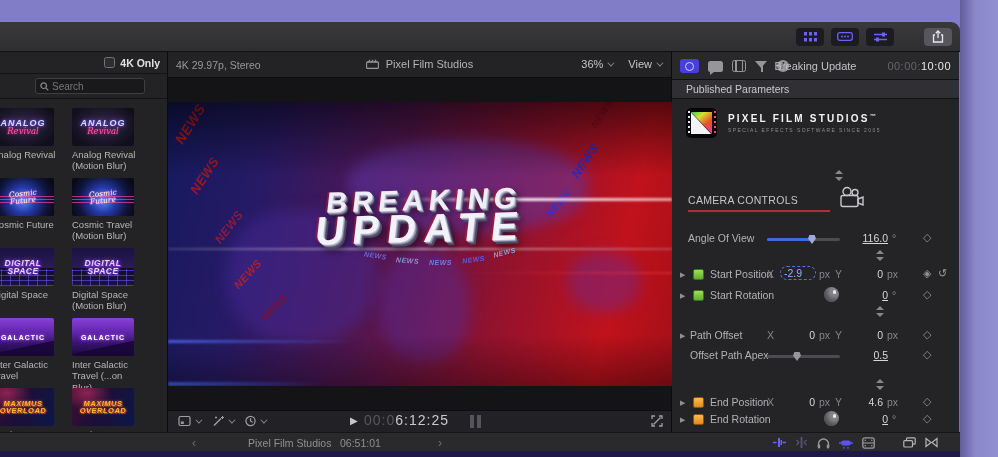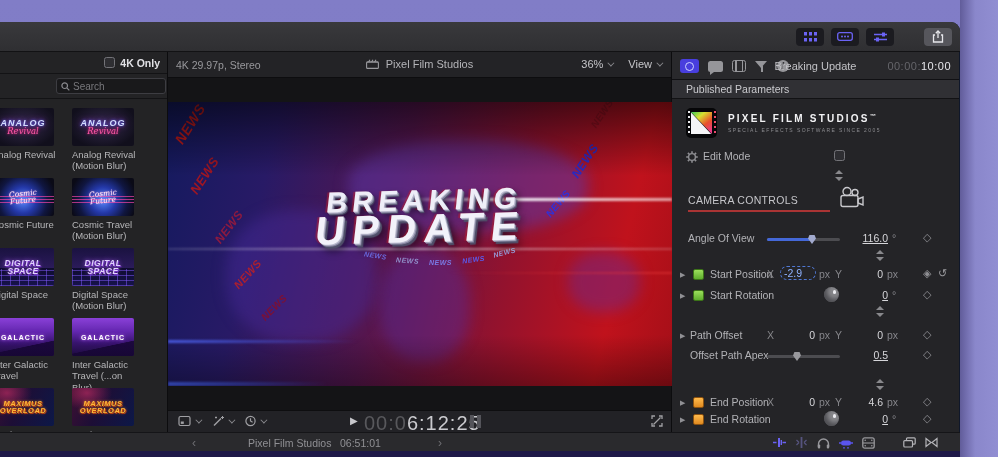--- a/index.html
+++ b/index.html
@@ -8,21 +8,21 @@
     font-family:"Liberation Sans", sans-serif;
     background:linear-gradient(180deg,#817dc7 0%,#7d79c1 100%);
     position:relative; font-size:11px; color:#c8c8cc;
     -webkit-font-smoothing:antialiased;
   }
   .desk-right { position:absolute; left:960px; top:0; width:38px; height:457px;
     background:linear-gradient(90deg,#615c9a 0%,#8a87cb 40%,#918ed2 100%); }
   .desk-bottom { position:absolute; left:0; top:451px; width:960px; height:6px; background:#1e1848; }
 
   .window { position:absolute; left:0; top:22px; width:960px; height:429px;
-    background:#0f172a; border-top-right-radius:9px; overflow:hidden; }
+    background:#3b82f6; border-top-right-radius:9px; overflow:hidden; }
 
   
   .titlebar { height:30px; background:linear-gradient(#39393c,#2f2f32);
     border-bottom:1px solid #121214; display:flex; align-items:center;
     justify-content:flex-end; padding-right:8px; }
   .tb-btn { width:28px; height:18px; background:#1b1b20; border-radius:4px;
     display:flex; align-items:center; justify-content:center; margin-left:7px; }
   .tb-btn.share { background:#56565c; margin-left:30px; }
 
   
@@ -30,21 +30,21 @@
   .browser { width:168px; background:#232325; border-right:1px solid #0c0c0e; position:relative; overflow:hidden; }
   .viewer  { width:504px; background:#141416; position:relative; border-right:1px solid #0c0c0e; }
   .inspector { width:287px; background:#242427; position:relative; overflow:hidden; }
 
   
   .b-row1 { height:22px; border-bottom:1px solid #131315; display:flex; align-items:center;
     justify-content:flex-end; padding-right:7px; }
   .cbox { width:11px; height:11px; border:1px solid #737378; border-radius:2.5px; background:#2e2e32; }
   .fourk { margin-left:5px; font-size:10.5px; font-weight:bold; color:#e2e2e6; }
   .b-row2 { height:25px; border-bottom:1px solid #131315; display:flex; align-items:center;
-    justify-content:flex-end; padding-right:1px; }
+    justify-content:flex-end; padding-right:22px; }
   .search { width:110px; height:16px; background:#19191b; border:1px solid #3d3d42; border-radius:3px;
     display:flex; align-items:center; padding:0 4px; gap:3px; }
   .search input { background:transparent; border:0; outline:0; color:#9a9a9e; font-size:10px;
     width:86px; font-family:"Liberation Sans",sans-serif; }
   .search input::placeholder { color:#78787c; }
 
   .thumb-grid { position:absolute; left:-8px; top:56px; width:176px;
     display:grid; grid-template-columns:80px 80px; grid-auto-rows:70px; }
   .thumb-cell { width:64px; }
   .thumb { width:62px; height:38px; border-radius:2px; position:relative; overflow:hidden;
@@ -100,21 +100,21 @@
   .t1 { font-size:29px; font-weight:900; letter-spacing:5px; color:#eeeef8; line-height:1;
     text-shadow:1px 1px 0 #b8b8cc,2px 2px 0 #84849e,3px 3px 1px #50506a,5px 5px 7px rgba(0,0,0,.7),-2px 0 1px rgba(205,30,45,.5); }
   .t2 { font-size:40px; font-weight:900; letter-spacing:8px; margin-top:-7px; color:#f2f2fa; line-height:1;
     text-shadow:1px 1px 0 #b8b8cc,2px 2px 0 #84849e,4px 4px 1px #50506a,6px 6px 8px rgba(0,0,0,.7),-2px 0 1px rgba(205,30,45,.5); }
 
   .v-toolbar { position:absolute; left:0; bottom:0; width:100%; height:22px; background:#222226;
     border-top:1px solid #0e0e10; }
   .vt-group { position:absolute; top:4px; display:flex; align-items:center; gap:3px; }
   .vt-play { position:absolute; left:182px; top:4px; font-size:10px; color:#c8c8cc;
     font-family:"DejaVu Sans",sans-serif; }
-  .vt-tc { position:absolute; left:196px; top:1px; font-size:20px; letter-spacing:1px; color:#cacace; }
+  .vt-tc { position:absolute; left:196px; top:1px; font-size:14px; letter-spacing:1px; color:#cacace; }
   .vt-tc .dim { color:#58585c; }
   .meter { position:absolute; left:302px; top:4px; display:flex; gap:3px; }
   .meter i { width:4px; height:13px; background:#54545a; }
 
   
   .i-header { height:28px; background:#29292c; border-bottom:1px solid #101013; position:relative; }
   .i-tabs { position:absolute; left:8px; top:7px; display:flex; align-items:center; gap:9px; }
   .ic-video { width:19px; height:14px; border-radius:3px; background:#483ede; position:relative; }
   .ic-video::after { content:""; position:absolute; left:5px; top:2.5px; width:7px; height:7px;
     border:1.5px solid #ccd2ff; border-radius:50%; }
@@ -459,37 +459,20 @@
               <div class="sp2"></div>
               <div class="tri1"></div>
               <div class="tri2"></div>
           </div>
           <div>
             <div class="logo-name"><span>PIXEL FILM STUDIOS</span><sup>™</sup></div>
             <div class="logo-tag">SPECIAL EFFECTS SOFTWARE SINCE 2005</div>
           </div>
         </div>
 
-        <div class="p-row" style="top:48px">
-          <svg class="c" style="left:14px;top:3px" width="12" height="12">
-            <circle cx="6" cy="6" r="3.4" fill="none" stroke="#8e8e92" stroke-width="1.4"></circle>
-            <g stroke="#8e8e92" stroke-width="1.6">
-              <line x1="6" y1="0.2" x2="6" y2="2"></line>
-                <line x1="6" y1="10" x2="6" y2="11.8"></line>
-              <line x1="0.2" y1="6" x2="2" y2="6"></line>
-                <line x1="10" y1="6" x2="11.8" y2="6"></line>
-              <line x1="1.9" y1="1.9" x2="3.2" y2="3.2"></line>
-                <line x1="8.8" y1="8.8" x2="10.1" y2="10.1"></line>
-              <line x1="10.1" y1="1.9" x2="8.8" y2="3.2"></line>
-                <line x1="3.2" y1="8.8" x2="1.9" y2="10.1"></line>
-            </g>
-          </svg>
-          <span class="c lbl" style="left:31px">Edit Mode</span>
-          <span class="cbox c" style="left:162px;top:2px;position:absolute"></span>
-        </div>
         <div class="stepper" style="top:70px;left:163px"></div>
 
         <div class="p-row" style="top:92px">
           <span class="c sec-lbl" style="left:16px">CAMERA CONTROLS</span>
           <svg class="c" style="left:166px;top:-6px" width="28" height="24">
             <circle cx="9" cy="5.5" r="4" fill="none" stroke="#c8c8cc" stroke-width="1.4"></circle>
             <circle cx="17" cy="6.5" r="3" fill="none" stroke="#c8c8cc" stroke-width="1.4"></circle>
             <rect x="3" y="9.5" width="17" height="11" rx="2" fill="none" stroke="#c8c8cc" stroke-width="1.4"></rect>
             <path d="M20 13 L25 11 V19 L20 17 Z" fill="none" stroke="#c8c8cc" stroke-width="1.4"></path>
           </svg>

